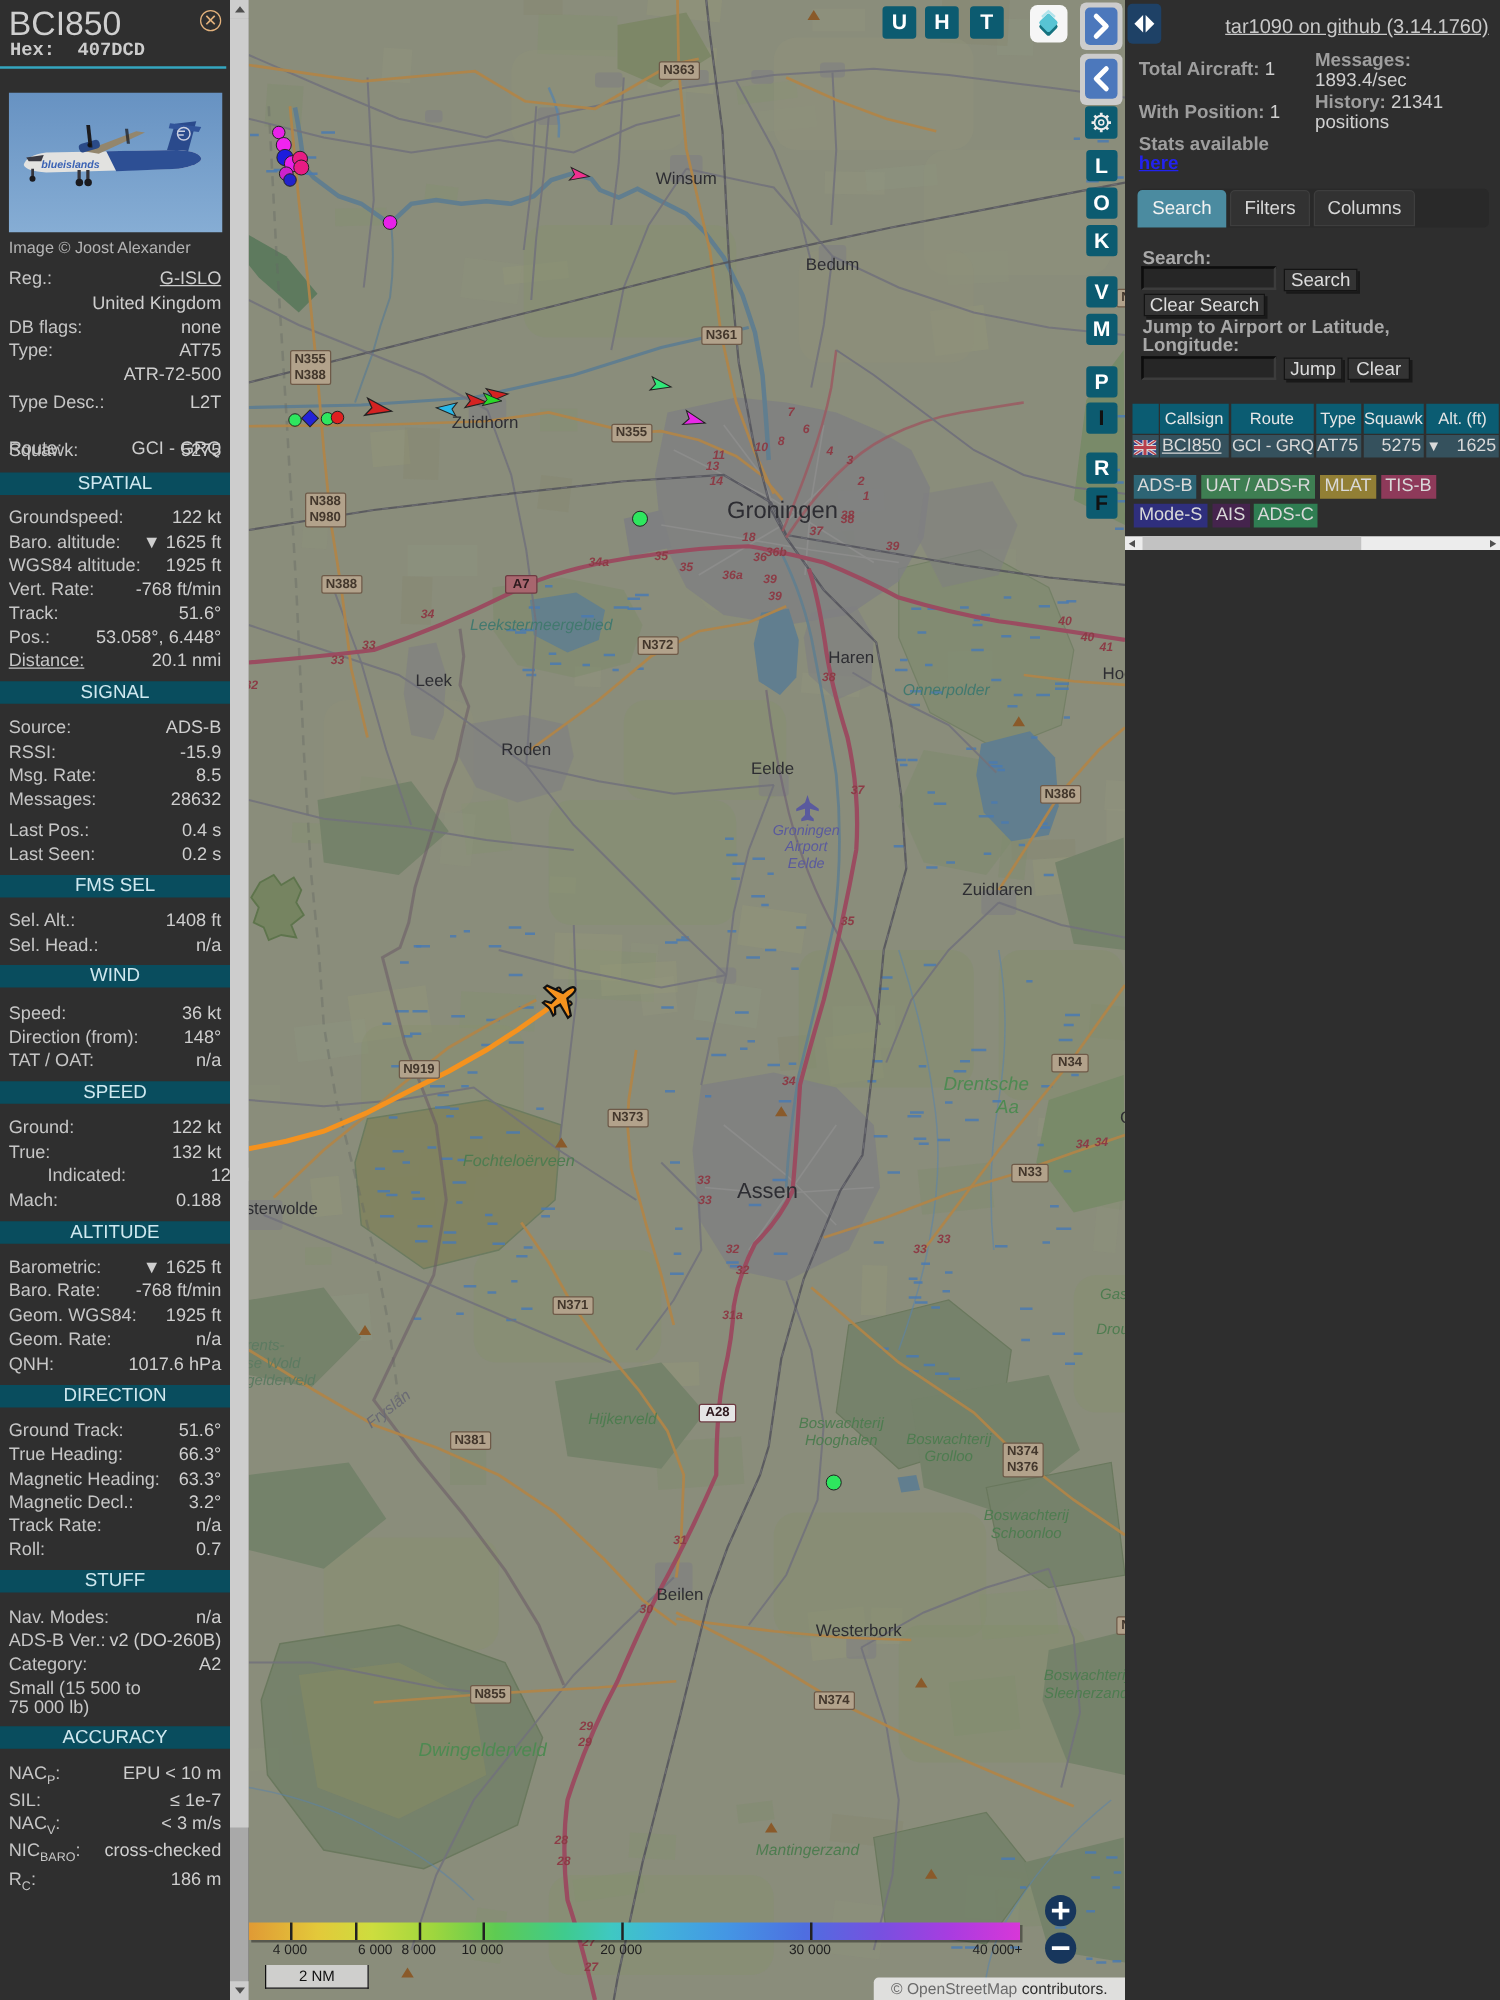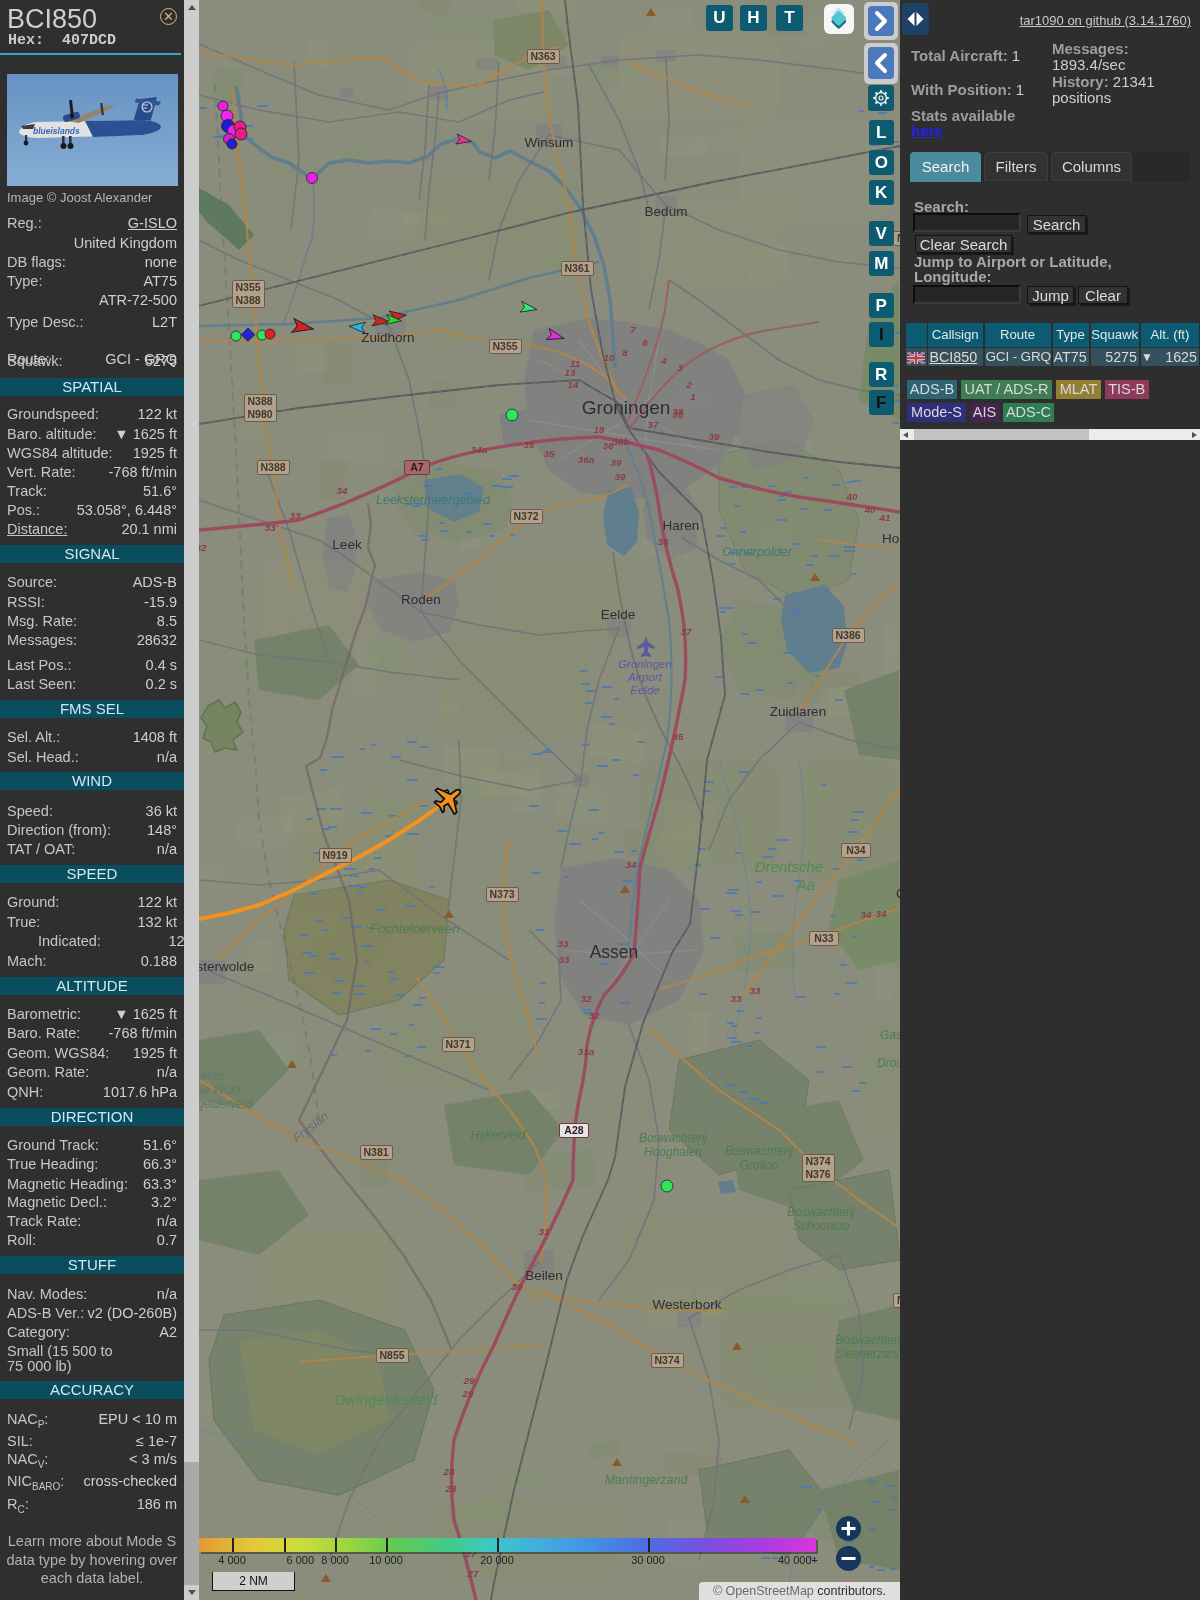--- a/index.html
+++ b/index.html
@@ -117,21 +117,20 @@
     <div class="row" style="top:1304.5px;">ADS-B Ver.:<span class="rv" style="">v2 (DO-260B)</span></div>
     <div class="row" style="top:1323.5px;">Category:<span class="rv" style="">A2</span></div>
     <div class="row" style="top:1342.5px">Small (15&nbsp;500 to</div>
     <div class="row" style="top:1357.5px">75&nbsp;000 lb)</div>
     <div class="hdr" style="top:1381px">ACCURACY</div>
     <div class="row" style="top:1410.5px;">NAC<sub>P</sub>:<span class="rv" style="">EPU &lt; 10 m</span></div>
     <div class="row" style="top:1432.5px;">SIL:<span class="rv" style="">≤ 1e-7</span></div>
     <div class="row" style="top:1451px;">NAC<sub>V</sub>:<span class="rv" style="">&lt; 3 m/s</span></div>
     <div class="row" style="top:1473px;">NIC<sub>BARO</sub>:<span class="rv" style="">cross-checked</span></div>
     <div class="row" style="top:1495.5px;">R<sub>C</sub>:<span class="rv" style="">186&nbsp;m</span></div>
-    <div class="abs" style="left:0;top:1532px;width:184px;text-align:center;font-size:14.5px;color:#b2b2b2;line-height:18.5px">Learn more about Mode S<br>data type by hovering over<br>each data label.</div>
   </div>
 <div id="lscroll">
 <div class="abs" style="left:0;top:0;width:15px;height:15px;background:#cdcdcd"></div>
 <div class="abs" style="left:3.5px;top:5px;width:0;height:0;border-left:4px solid transparent;border-right:4px solid transparent;border-bottom:5px solid #4f4f4f"></div>
 <div class="abs" style="left:0;top:15px;width:15px;height:1447px;background:#cdcdcd"></div>
 <div class="abs" style="left:0;top:1585px;width:15px;height:15px;background:#cdcdcd"></div>
 <div class="abs" style="left:3.5px;top:1590px;width:0;height:0;border-left:4px solid transparent;border-right:4px solid transparent;border-top:5px solid #4f4f4f"></div>
 </div>
 <div id="mapwrap">
     <svg width="701" height="1600" viewBox="0 0 701 1600" style="position:absolute;left:0;top:0">
@@ -859,21 +858,21 @@
       </svg></div>
     <div class="abs" style="left:13px;top:1572px;width:83px;height:19px;background:rgba(230,230,232,0.75);border:1.5px solid #111;border-top:none;text-align:center;font-size:12px;color:#111;line-height:18px">2 NM</div>
     <div class="abs" style="left:500px;top:1582px;width:201px;height:18px;background:rgba(237,237,239,0.85);border-radius:4px 0 0 0;font-size:12.5px;line-height:18px;text-align:center"><span style="color:#6a6a6a">© OpenStreetMap</span> <span style="color:#2e2e2e">contributors.</span></div>
   </div>
 <div id="right">
     <div class="abs" style="left:2px;top:3px;width:27px;height:32px;background:#1e4166;border-radius:4px">
 <svg width="27" height="32">
         <path d="M12.5 9 L5.5 16 L12.5 23 Z" fill="#fff"></path>
         <path d="M14.5 9 L21.5 16 L14.5 23 Z" fill="#fff"></path>
       </svg></div>
-    <div class="abs" style="right:9px;top:13px;font-size:13px;color:#c9c9c9"><u>tar1090 on github (3.14.1760)</u></div>
+    <div class="abs" style="right:9px;top:13px;font-size:16px;color:#c9c9c9"><u>tar1090 on github (3.14.1760)</u></div>
     <div class="abs" style="left:11px;top:48px;width:138px;font-size:15px;line-height:15.5px;color:#cfcfcf"><b style="color:#9e9e9e">Total Aircraft:</b> 1</div>
     <div class="abs" style="left:152px;top:41px;width:146px;font-size:15px;line-height:15.5px;color:#cfcfcf"><b style="color:#9e9e9e">Messages:</b> 1893.4/sec</div>
     <div class="abs" style="left:11px;top:82px;width:138px;font-size:15px;line-height:15.5px;color:#cfcfcf"><b style="color:#9e9e9e">With Position:</b> 1</div>
     <div class="abs" style="left:152px;top:74px;width:146px;font-size:15px;line-height:15.5px;color:#cfcfcf"><b style="color:#9e9e9e">History:</b> 21341 positions</div>
     <div class="abs" style="left:11px;top:107px;font-size:15px;font-weight:bold;color:#9e9e9e">Stats available</div>
     <div class="abs" style="left:11px;top:122px;font-size:15px;font-weight:bold;color:#2222ee"><u>here</u></div>
     <div class="abs" style="left:9.5px;top:151px;width:281px;height:31px;background:#292929;border-radius:4px"></div>
     <div class="abs" style="left:10px;top:151.5px;width:71px;height:30px;background:#4b8ba0;border-radius:4px 4px 0 0;color:#f2f2f2;font-size:15px;text-align:center;line-height:30px">Search</div>
     <div class="abs" style="left:84px;top:152px;width:64px;height:29px;background:#323232;border:1px solid #3e3e3e;border-radius:4px 4px 0 0;color:#d8d8d8;font-size:15px;text-align:center;line-height:27px">Filters</div>
     <div class="abs" style="left:151px;top:152px;width:81px;height:29px;background:#323232;border:1px solid #3e3e3e;border-radius:4px 4px 0 0;color:#d8d8d8;font-size:15px;text-align:center;line-height:27px">Columns</div>

